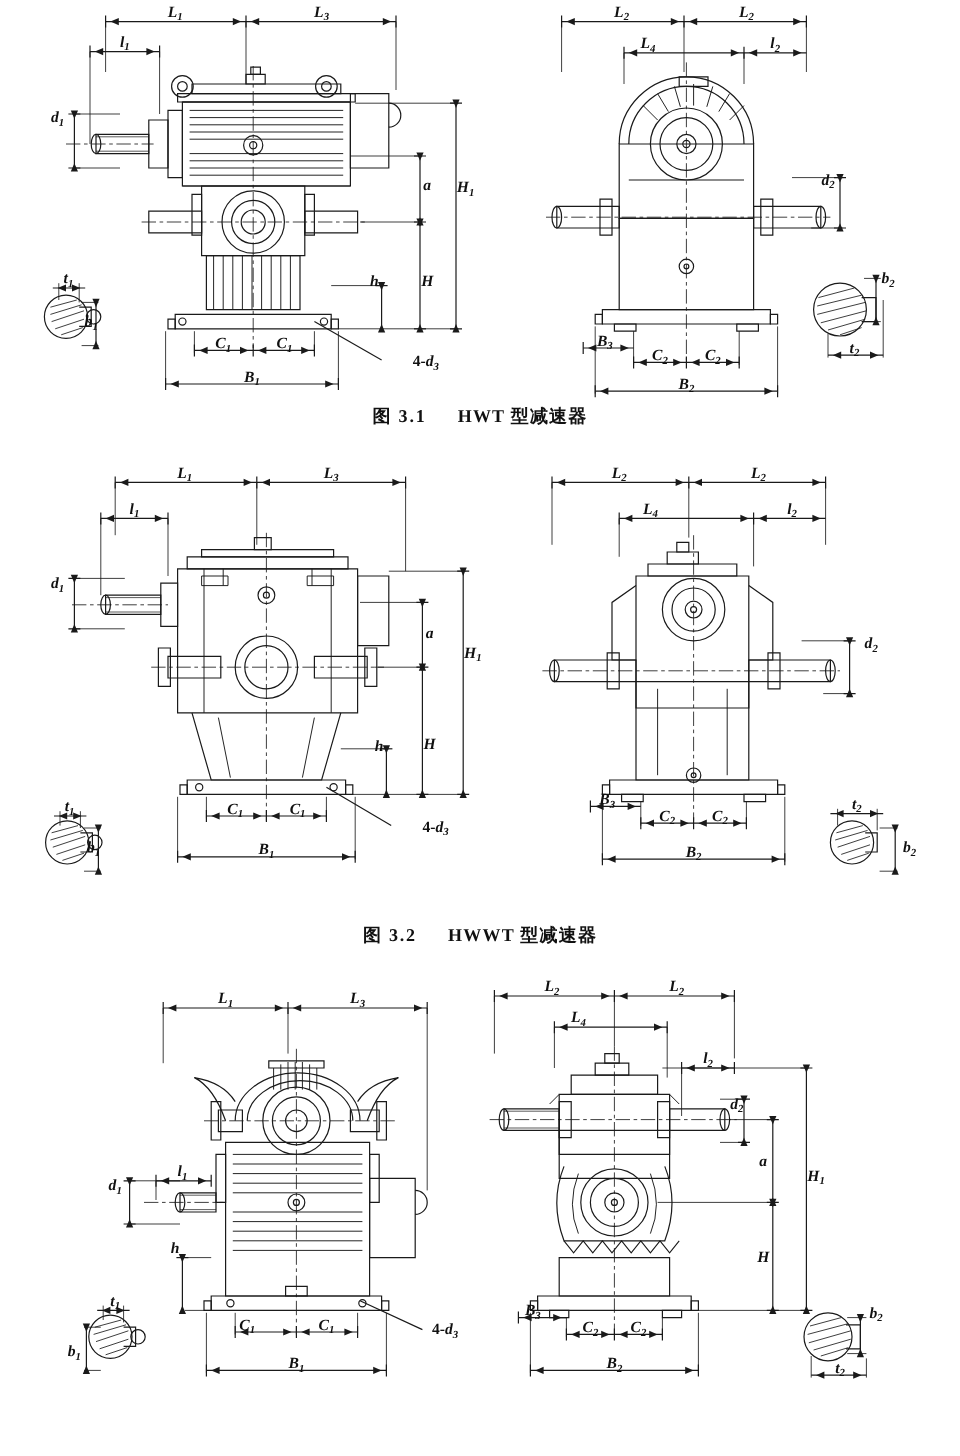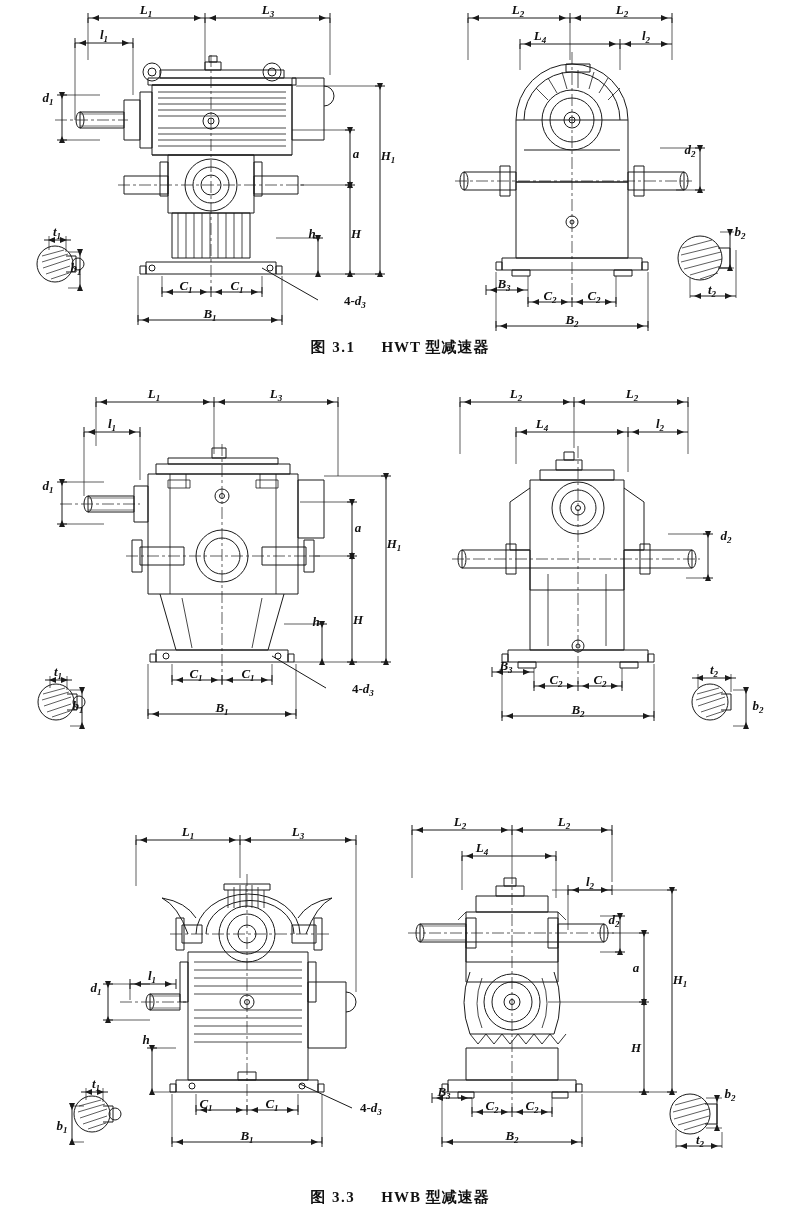--- a/index.html
+++ b/index.html
@@ -592,20 +592,23 @@
     <text x="660" y="44">l<tspan class="lbl-sub" dy="3">2</tspan></text>
     <text x="726" y="156">d<tspan class="lbl-sub" dy="3">2</tspan></text>
     <text x="506" y="286">B<tspan class="lbl-sub" dy="3">3</tspan></text>
     <text x="556" y="300">C<tspan class="lbl-sub" dy="3">2</tspan></text>
     <text x="600" y="300">C<tspan class="lbl-sub" dy="3">2</tspan></text>
     <text x="578" y="330">B<tspan class="lbl-sub" dy="3">2</tspan></text>
     <text x="714" y="290">t<tspan class="lbl-sub" dy="3">2</tspan></text>
     <text x="758" y="326">b<tspan class="lbl-sub" dy="3">2</tspan></text>
   </g>
 </svg>
+<div class="caption" style="top:386px;">
+  <span class="num">图 3.2</span><span class="sep"></span><span>HWWT 型减速器</span>
+</div>
 </div>
 
 <div class="fig" style="left:0;top:812px;width:800px;height:400px;">
 <svg width="800" height="400" viewBox="0 0 800 400">
   <g fill="none" stroke="#1a1a1a" stroke-width="1">
 
     <line x1="136" y1="28" x2="240" y2="28"></line>
     <line x1="240" y1="28" x2="356" y2="28"></line>
     <path d="M136 23 L136 33 M240 23 L240 33 M356 23 L356 33"></path>
     <path d="M140 28 l7 -3 v6 z" fill="#1a1a1a" stroke="none"></path>
@@ -881,18 +884,15 @@
     <text x="680" y="172">H<tspan class="lbl-sub" dy="3">1</tspan></text>
     <text x="636" y="240">H</text>
     <text x="444" y="284">B<tspan class="lbl-sub" dy="3">3</tspan></text>
     <text x="492" y="298">C<tspan class="lbl-sub" dy="3">2</tspan></text>
     <text x="532" y="298">C<tspan class="lbl-sub" dy="3">2</tspan></text>
     <text x="512" y="328">B<tspan class="lbl-sub" dy="3">2</tspan></text>
     <text x="730" y="286">b<tspan class="lbl-sub" dy="3">2</tspan></text>
     <text x="700" y="332">t<tspan class="lbl-sub" dy="3">2</tspan></text>
   </g>
 </svg>
-<div class="caption" style="top:376px;">
-  <span class="num">图 3.3</span><span class="sep"></span><span>HWB 型减速器</span>
 </div>
+
 </div>
 
-</div>
-
 </body></html>

